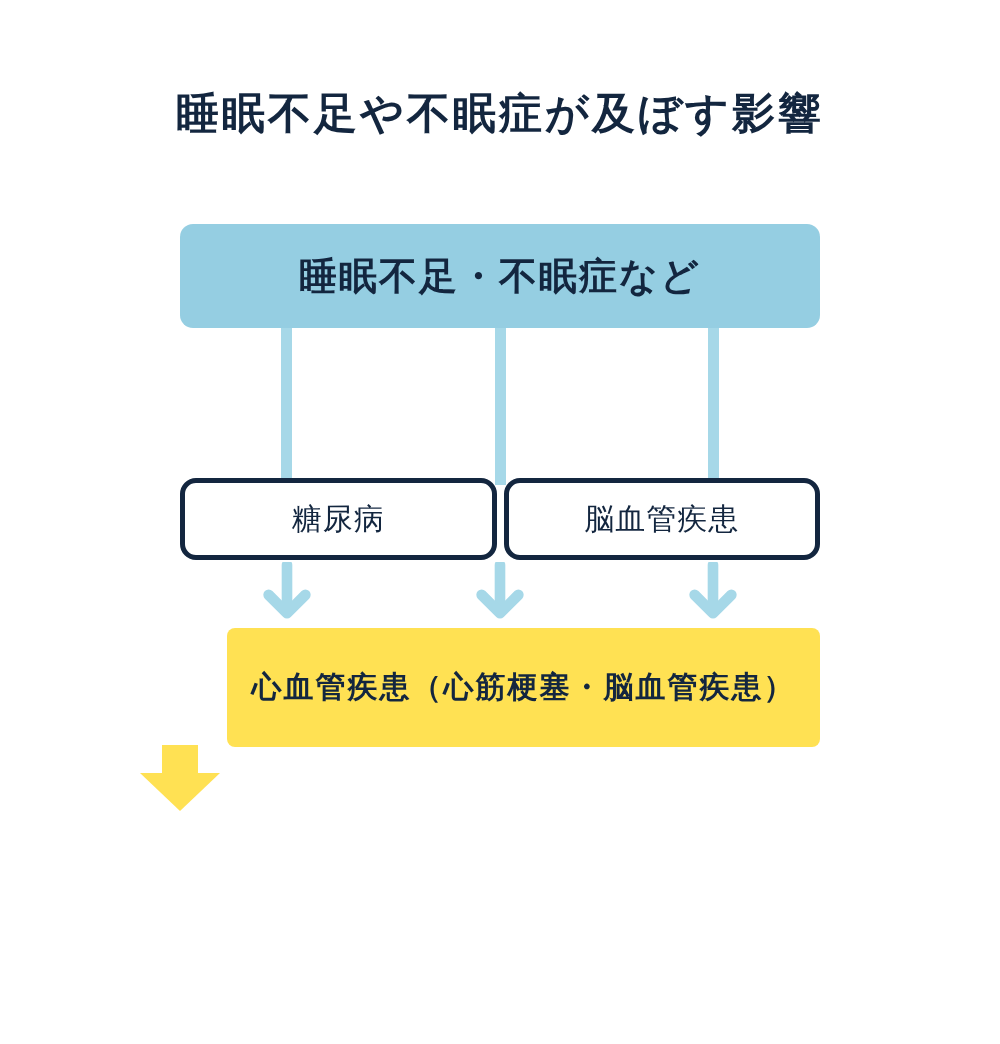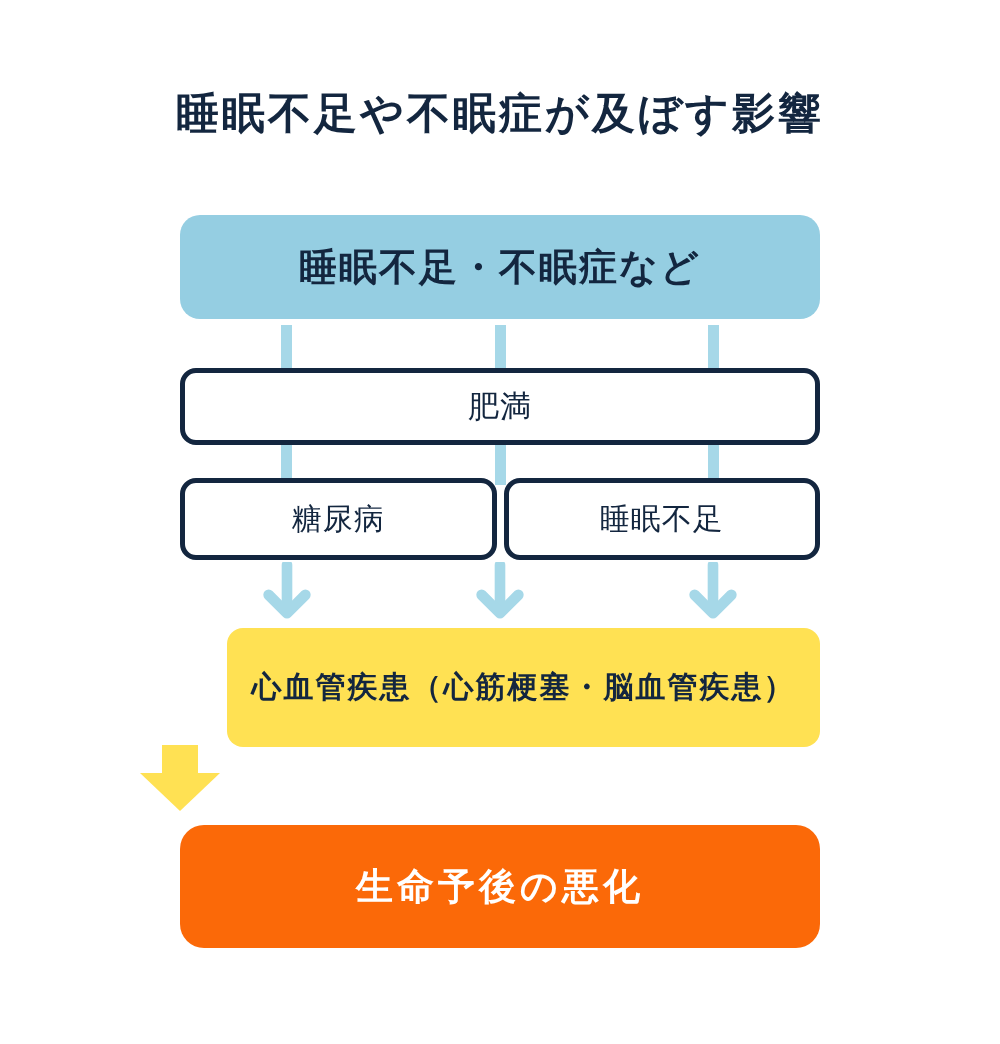--- a/index.html
+++ b/index.html
@@ -60,24 +60,24 @@
     position: absolute;
     left: 0;
     right: 0;
     display: flex;
     align-items: center;
     justify-content: center;
     z-index: 1;
     color: var(--navy);
   }
   .source-box {
-    top: 0;
+    top: 9px;
     height: 104px;
     background: var(--light-blue);
-    border-radius: 20px;
+    border-radius: 13px;
     font-size: 38px;
     font-weight: bold;
     letter-spacing: 2px;
   }
   .outline-box {
     background: #FFFFFF;
     border: 5px solid var(--navy);
     border-radius: 16px;
     font-size: 31px;
     font-weight: normal;
@@ -118,21 +118,21 @@
   }
   .blue-arrow.a1 { left: calc(16.667% - 32px); }
   .blue-arrow.a2 { left: calc(50% - 32px); }
   .blue-arrow.a3 { left: calc(83.333% - 32px); }
   .blue-arrow svg { display: block; width: 64px; height: 58px; }
 
   .consequence-box {
     top: 413px;
     height: 119px;
     background: var(--yellow);
-    border-radius: 16px;
+    border-radius: 8px;
     font-size: 30px;
     font-weight: bold;
     letter-spacing: 2px;
     margin-left: 47px;
   }
   .big-arrow { position: absolute; z-index: 1; }
   .big-arrow .stem {
     position: absolute;
     top: 530px;
     left: calc(50% - 18px);
@@ -171,30 +171,27 @@
   <div class="flow">
 
     <div class="connector c1"></div>
     <div class="connector c2"></div>
     <div class="connector c3"></div>
 
     <div class="box source-box">
       <span>睡眠不足・不眠症など</span>
     </div>
 
-    <div class="box outline-box obesity-box">
-      <span>肥満</span>
-    </div>
 
     <div class="conditions-row">
       <div class="condition-box">
         <span>糖尿病</span>
       </div>
       <div class="condition-box">
-        <span>睡眠不足</span>
+        <span>脳血管疾患</span>
       </div>
     </div>
 
     <div class="blue-arrow a1">
       <svg viewBox="0 0 64 60" xmlns="http://www.w3.org/2000/svg">
         <line x1="32" y1="3" x2="32" y2="42" stroke="#A6D8E8" stroke-width="11" stroke-linecap="round"></line>
         <polyline points="13,34 32,53 51,34" fill="none" stroke="#A6D8E8" stroke-width="11" stroke-linecap="round" stroke-linejoin="round"></polyline>
       </svg>
     </div>
     <div class="blue-arrow a2">
@@ -212,18 +209,15 @@
 
     <div class="box consequence-box">
       <span>心血管疾患（心筋梗塞・脳血管疾患）</span>
     </div>
 
     <div class="big-arrow">
       <div class="stem"></div>
       <div class="head"></div>
     </div>
 
-    <div class="box outcome-box">
-      <span>生命予後の悪化</span>
-    </div>
 
   </div>
 </div>
 
 </body></html>

